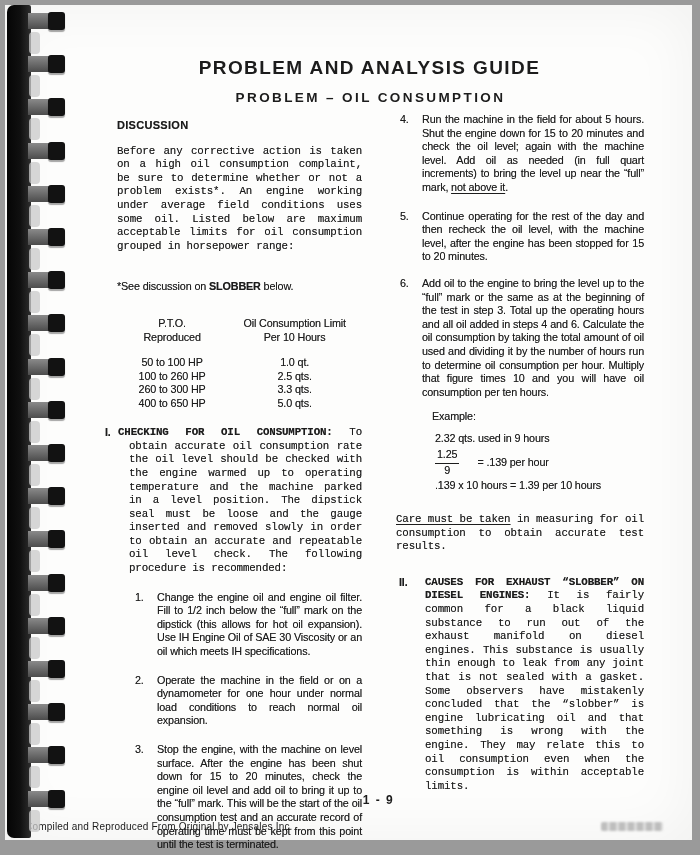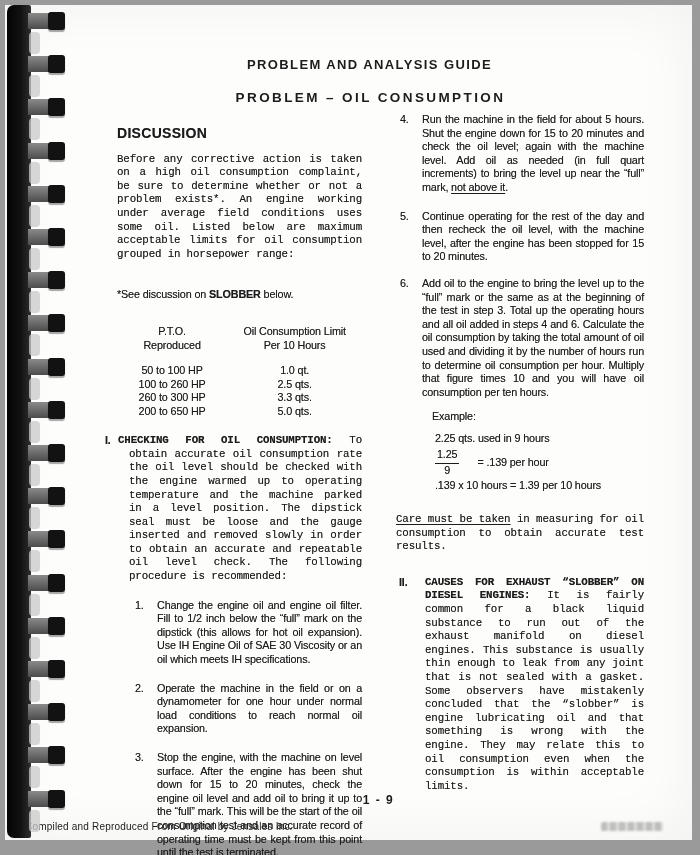--- a/index.html
+++ b/index.html
@@ -14,30 +14,30 @@
          border-radius:7px 2px 2px 7px;}
   .tooth{position:absolute;left:28px;width:38px;height:18px;}
   .tooth .conn{position:absolute;left:0;top:1px;width:24px;height:16px;display:block;
          background:linear-gradient(180deg,#8a8a8a,#4c4c4c);}
   .tooth .cap{position:absolute;left:20px;top:0;width:17px;height:18px;display:block;
          background:#121212;border-radius:3px;box-shadow:0 2px 1px rgba(0,0,0,0.35);}
   .loop-hl{position:absolute;left:29px;width:11px;height:22px;background:#c9c9c9;
          opacity:.75;border-radius:4px;}
   
   .h1{position:absolute;left:70px;right:28px;top:52px;text-align:center;
-      font-size:13px;font-weight:bold;letter-spacing:1.4px;}
+      font-size:19px;font-weight:bold;letter-spacing:1.4px;}
   .h2{position:absolute;left:70px;right:26px;top:85px;text-align:center;
       font-size:13.5px;font-weight:bold;letter-spacing:2.4px;}
   
   .col{position:absolute;font-size:10.8px;line-height:13.6px;letter-spacing:-0.15px;
        text-shadow:0 0 .5px rgba(20,20,20,.55);}
   .col-left{left:112px;top:110px;width:245px;}
   .col-right{left:391px;top:108px;width:248px;}
   .just{text-align:justify;margin:0;font-family:Liberation Mono, monospace;}
-  .disc-head{font-weight:bold;font-size:14px;letter-spacing:.3px;margin:12px 0 12px 0;}
+  .disc-head{font-weight:bold;font-size:11px;letter-spacing:.3px;margin:4px 0 12px 0;}
   .footnote{margin-top:27px;}
   .b{font-weight:bold;}
   .u{text-decoration:underline;text-underline-offset:1.5px;}
   
   .tbl{display:grid;grid-template-columns:45% 55%;margin-top:23px;text-align:center;}
   .tbl-head{margin-bottom:12px;}
   .tbl-cell{line-height:13.5px;}
   
   .sect{position:relative;margin-top:16px;}
   .sect-i{padding-left:12px;}
@@ -93,21 +93,21 @@
         <div class="tbl-head">
           <div>Oil Consumption Limit</div>
           <div>Per 10 Hours</div>
         </div>
         <div class="tbl-cell">50 to 100 HP</div>
         <div class="tbl-cell">1.0 qt.</div>
         <div class="tbl-cell">100 to 260 HP</div>
         <div class="tbl-cell">2.5 qts.</div>
         <div class="tbl-cell">260 to 300 HP</div>
         <div class="tbl-cell">3.3 qts.</div>
-        <div class="tbl-cell">200 to 650 HP</div>
+        <div class="tbl-cell">400 to 650 HP</div>
         <div class="tbl-cell">5.0 qts.</div>
       </div>
 
       <div class="sect sect-i">
         <span class="numeral">I.</span>
         <p class="just"><span class="b">CHECKING FOR OIL CONSUMPTION:</span><span> To obtain accurate oil consumption rate the oil level should be checked with the engine warmed up to operating temperature and the machine parked in a level position. The dipstick seal must be loose and the gauge inserted and removed slowly in order to obtain an accurate and repeatable oil level check. The following procedure is recommended:</span></p>
       </div>
 
       <div class="step">
         <span class="step-num">1.</span>
@@ -132,21 +132,21 @@
         <span class="step-num">5.</span>
         <p class="step-body">Continue operating for the rest of the day and then recheck the oil level, with the machine level, after the engine has been stopped for 15 to 20 minutes.</p>
       </div>
       <div class="step" style="margin-top:13px;">
         <span class="step-num">6.</span>
         <p class="step-body">Add oil to the engine to bring the level up to the “full” mark or the same as at the beginning of the test in step 3. Total up the operating hours and all oil added in steps 4 and 6. Calculate the oil consumption by taking the total amount of oil used and dividing it by the number of hours run to determine oil consumption per hour. Multiply that figure times 10 and you will have oil consumption per ten hours.</p>
       </div>
 
       <p class="example-label" style="margin-bottom:0;">Example:</p>
       <div class="example">
-        <div>2.25 qts. used in 9 hours</div>
+        <div>2.32 qts. used in 9 hours</div>
         <div class="frac-row">
           <span class="frac">
             <span class="frac-num">1.25</span>
             <span class="frac-den">9</span>
           </span>
           <span>= .139 per hour</span>
         </div>
         <div>.139 x 10 hours = 1.39 per 10 hours</div>
       </div>
 

